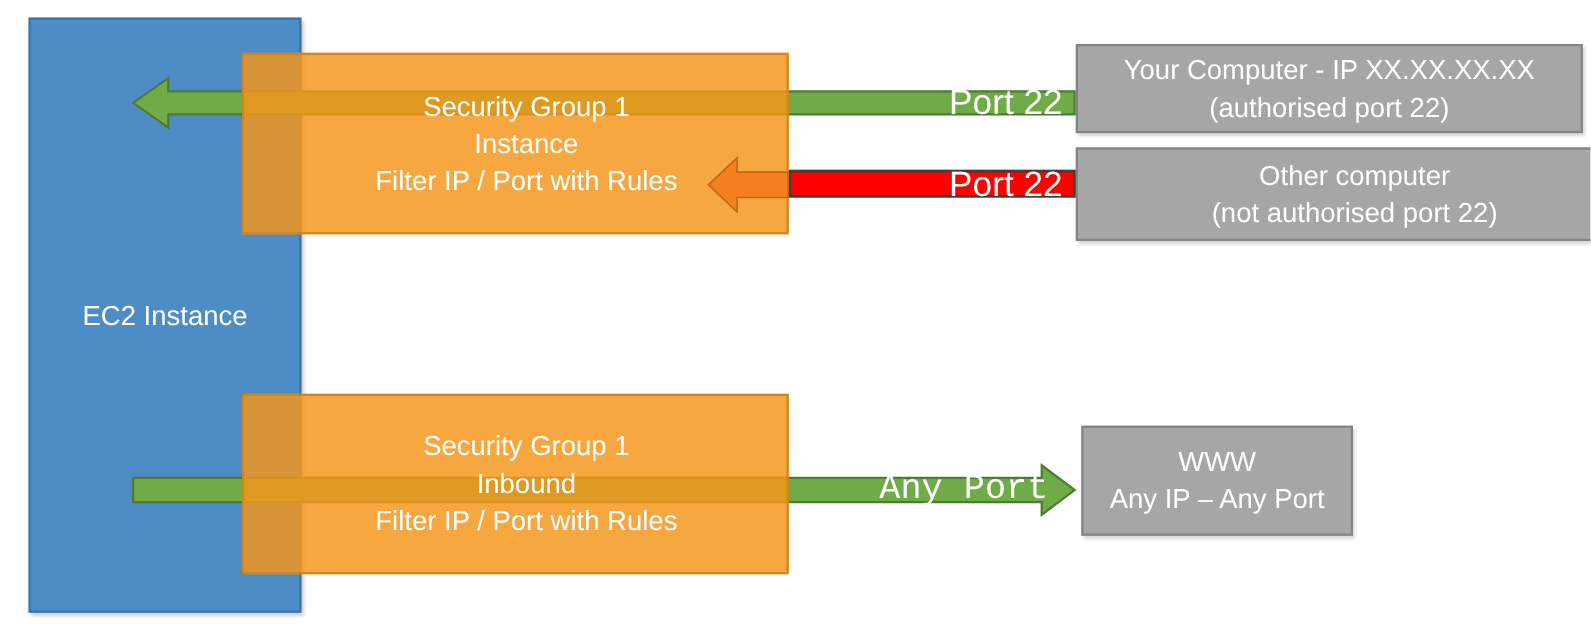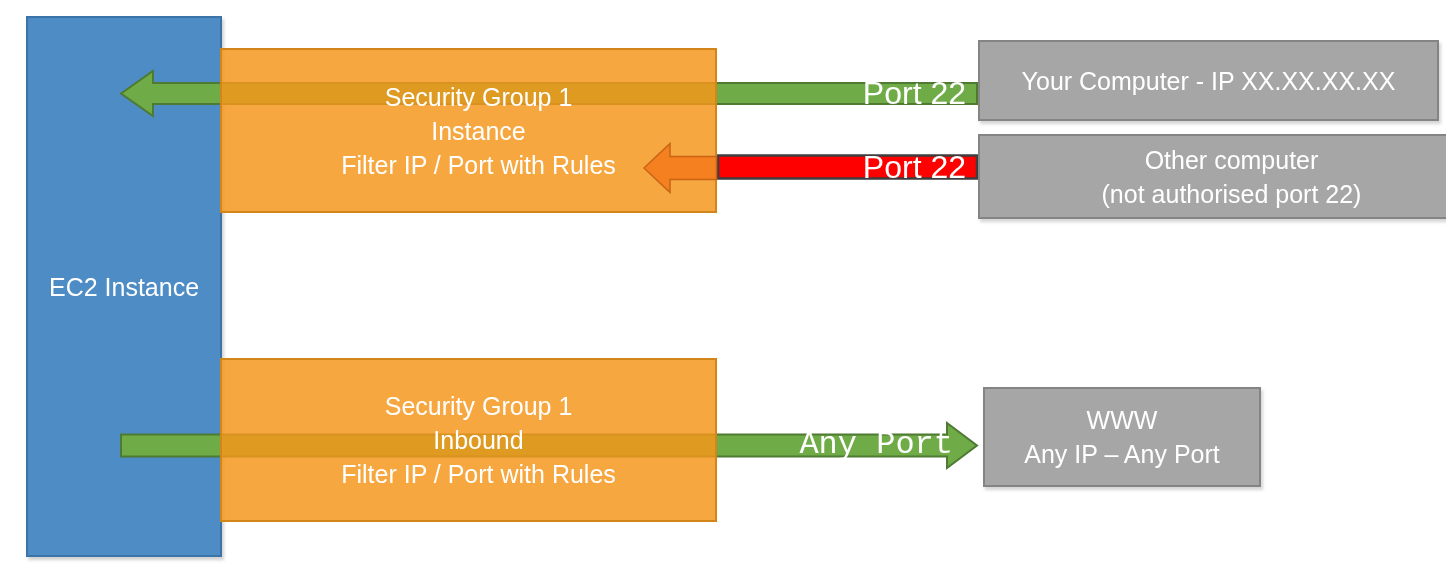--- a/index.html
+++ b/index.html
@@ -8,21 +8,21 @@
     width:1446px;height:578px;
     background:var(--canvas-bg,#fff);
     font-family:"Liberation Sans",sans-serif;
     overflow:hidden;
   }
   .box{position:absolute;display:flex;flex-direction:column;justify-content:center;
        align-items:center;text-align:center;color:#fff;box-sizing:border-box;}
   .box .ln{line-height:34px;font-size:25px;white-space:nowrap;}
 
   .ec2{
-    left:26px;top:16px;width:196px;height:541px;
+    left:26px;top:16px;width:248px;height:541px;
     background:var(--ec2-blue,#4E8CC6);
     border:2px solid var(--ec2-blue-border,#3D74A8);
     box-shadow:2px 3px 3px rgba(120,120,120,.35);
     z-index:1;
   }
   .sg{
     background:var(--sg-orange,rgba(244,150,28,.84));
     border:2px solid var(--sg-orange-border,#D2861A);
     z-index:3;
     padding-left:20px;
@@ -31,21 +31,21 @@
   .sg-out{left:220px;top:358px;width:497px;height:164px;}
 
   .gray{
     background:var(--endpoint-gray,#A6A6A6);
     border:2px solid var(--endpoint-gray-border,#848484);
     box-shadow:2px 3px 3px rgba(150,150,150,.4);
     z-index:2;
   }
   .g1{left:978px;top:40px;width:461px;height:81px;}
   .g2{left:978px;top:134px;width:507px;height:85px;}
-  .g3{left:983px;top:387px;width:278px;height:100px;}
+  .g3{left:983px;top:387px;width:247px;height:100px;}
 
   svg.layer{position:absolute;left:0;top:0;pointer-events:none;}
   .arrows{z-index:2;}
   .blocked{z-index:4;}
   .arrow-green{fill:var(--allow-green,#6FAC47);stroke:var(--allow-green-border,#4F7A33);stroke-width:2;stroke-linejoin:miter;}
   .bar-red{fill:var(--deny-red,#FE0000);stroke:var(--deny-red-border,#3E3E3E);stroke-width:2.5;}
   .arrow-blocked{fill:var(--blocked-orange,#F4801F);stroke:var(--blocked-orange-border,#C96417);stroke-width:1.5;stroke-linejoin:miter;}
 
   .flowlabel{
     position:absolute;z-index:5;color:#fff;font-size:32px;line-height:34px;
@@ -81,20 +81,21 @@
     <div class="ln">Inbound</div>
     <div class="ln">Filter IP / Port with Rules</div>
   </div>
 
   <svg class="layer blocked" width="1446" height="578" viewBox="0 0 1446 578">
     <polygon class="arrow-blocked" points="644,168 670,143.5 670,156.5 716.5,156.5 716.5,179.5 670,179.5 670,192.5"></polygon>
   </svg>
 
   <div class="box gray g1">
     <div class="ln">Your Computer - IP XX.XX.XX.XX</div>
+    <div class="ln">(authorised port 22)</div>
   </div>
 
   <div class="box gray g2">
     <div class="ln">Other computer</div>
     <div class="ln">(not authorised port 22)</div>
   </div>
 
   <div class="box gray g3">
     <div class="ln">WWW</div>
     <div class="ln">Any IP – Any Port</div>

